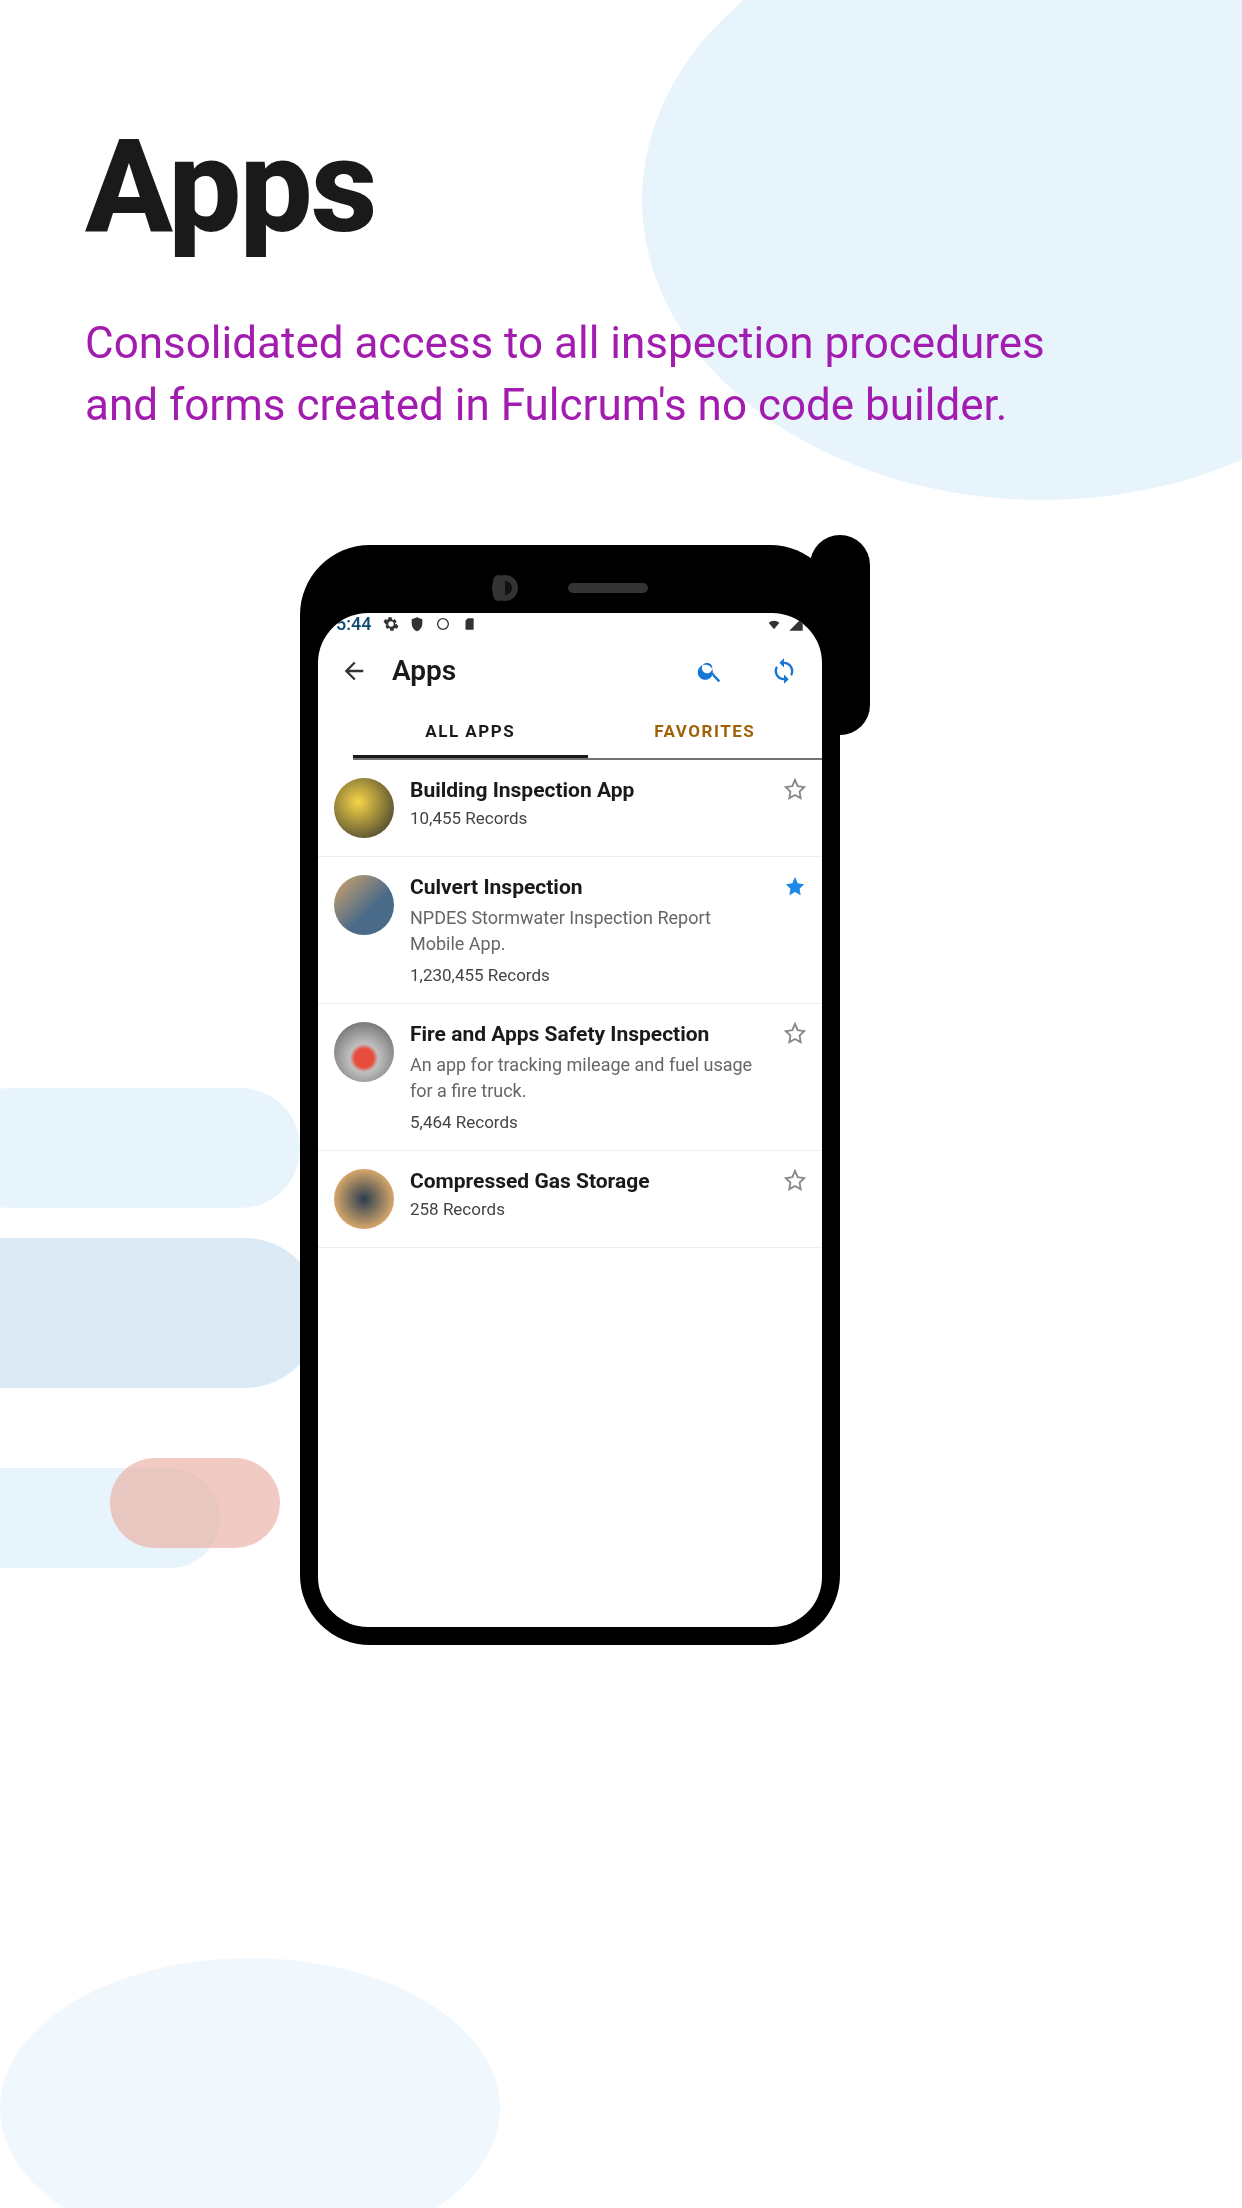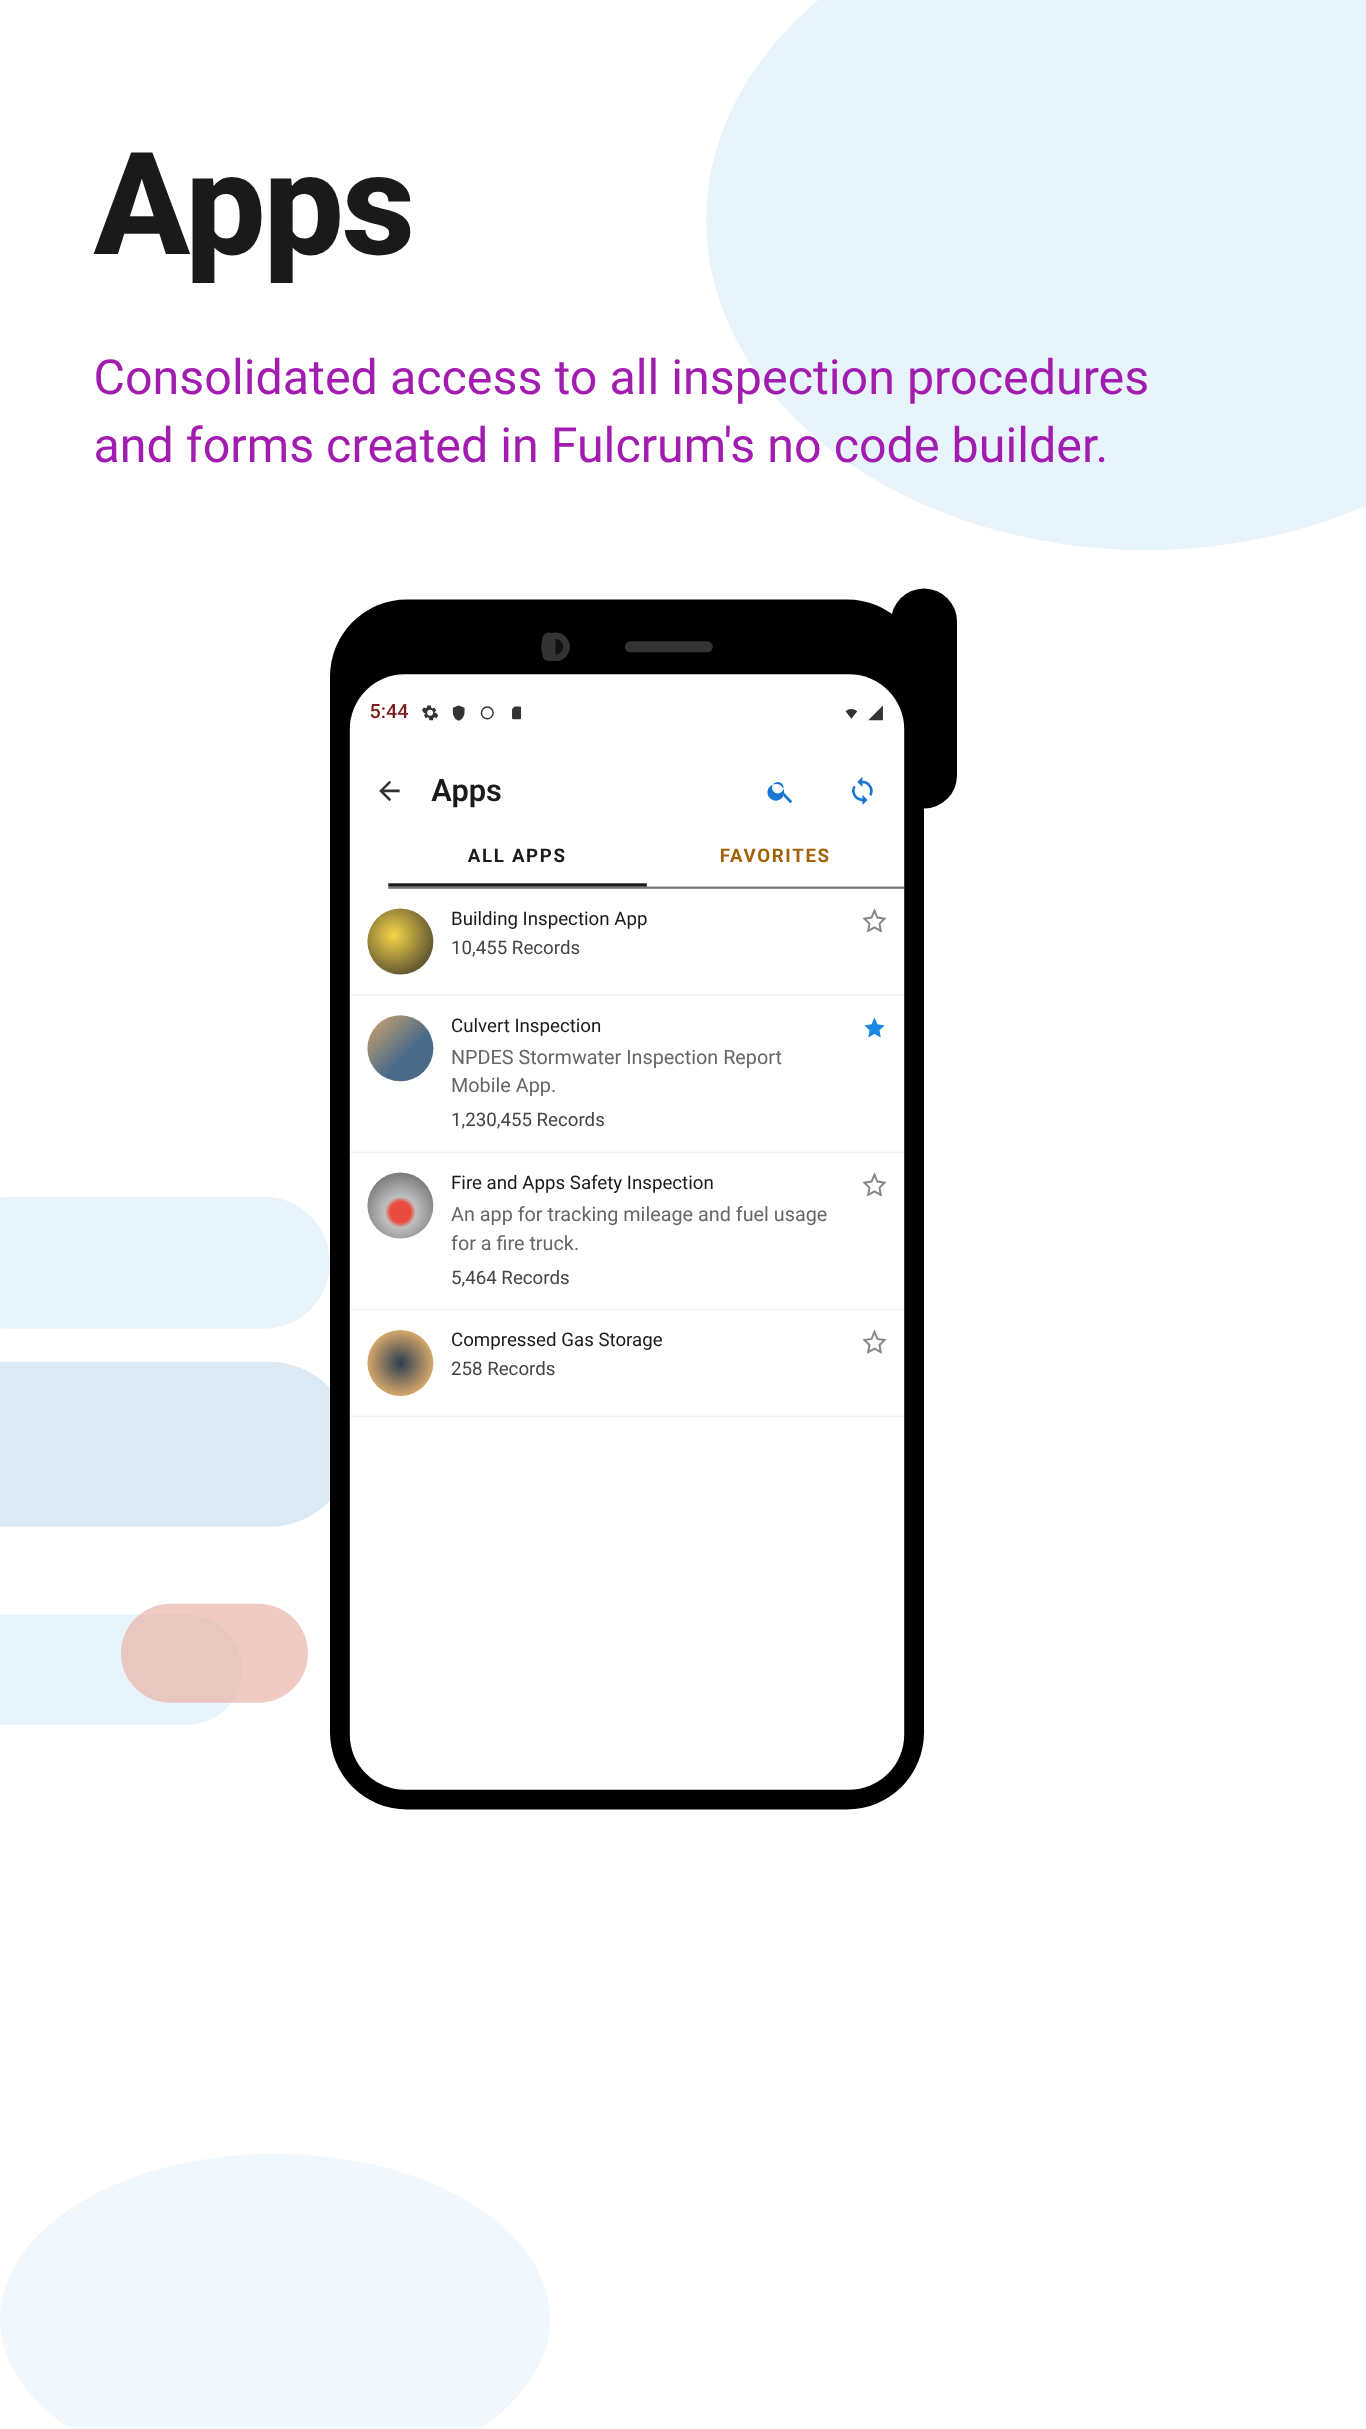--- a/index.html
+++ b/index.html
@@ -160,23 +160,23 @@
       overflow: hidden;
       height: calc(100% - 50px);
       display: flex;
       flex-direction: column;
     }
     
     
     .statusbar {
       display: flex;
       align-items: center;
-      padding: 24px 18px;
+      padding: 0 18px;
       font-size: 18px;
-      color: #7f1d1d;
+      color: #0c4a6e;
       gap: 12px;
     }
     .statusbar-time {
       font-weight: 500;
     }
     .statusbar-icons-left {
       display: flex;
       gap: 10px;
       align-items: center;
     }
@@ -269,22 +269,22 @@
     }
     .avatar-1 { background: radial-gradient(circle at 40% 40%, #f7d548, #2a2a2a); }
     .avatar-2 { background: linear-gradient(135deg, #d4a66a, #4a6a8a 60%); }
     .avatar-3 { background: radial-gradient(circle at 50% 60%, #e74c3c 20%, #c0c0c0 30%, #555); }
     .avatar-4 { background: radial-gradient(circle at 50% 50%, #2c3e50, #d4a66a 70%, #1a1a1a); }
     .app-info {
       flex: 1;
       min-width: 0;
     }
     .app-name {
-      font-size: 17px;
-      font-weight: 400;
+      font-size: 21px;
+      font-weight: 700;
       color: #1a1a1a;
       margin-bottom: 6px;
     }
     .app-desc {
       font-size: 18px;
       color: #666;
       line-height: 1.45;
       margin-bottom: 8px;
     }
     .app-records {

